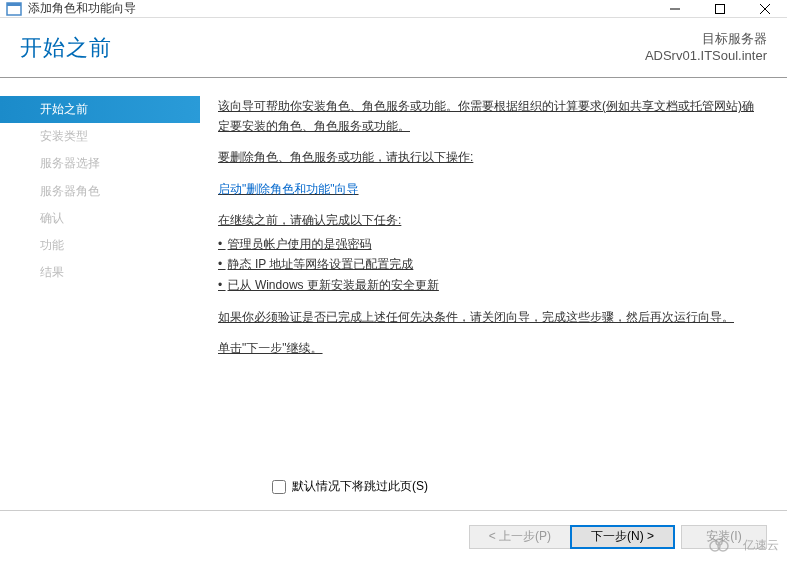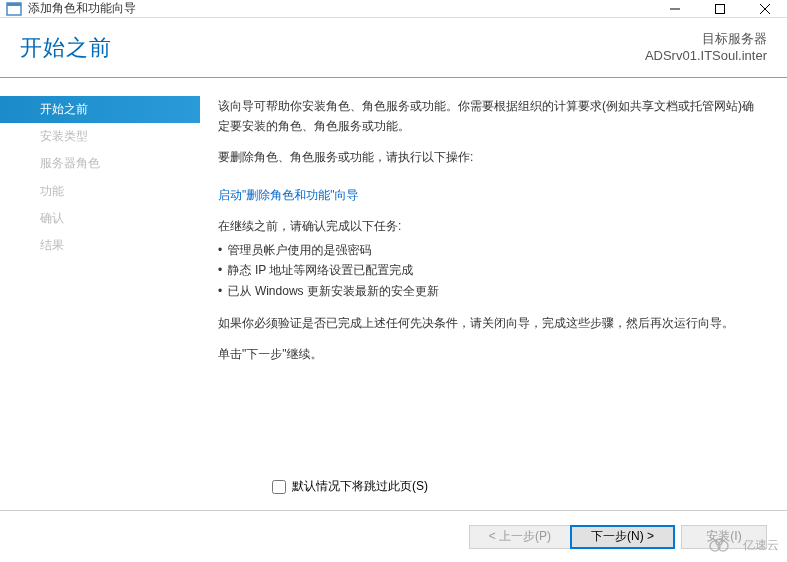--- a/index.html
+++ b/index.html
@@ -9,21 +9,21 @@
     .titlebar-title { flex: 1; font-size: 12px; color: #333; }
     .win-controls { display: flex; height: 100%; }
     .win-btn { width: 45px; display: flex; align-items: center; justify-content: center; cursor: pointer; }
     .header-band { height: 60px; background: #fff; border-bottom: 1px solid #999; display: flex; justify-content: space-between; align-items: center; padding: 0 20px; }
     .page-title { font-size: 22px; font-weight: 300; color: #006bb7; letter-spacing: 1px; }
     .target-box { text-align: right; font-size: 13px; color: #555; line-height: 1.3; }
     .body-area { display: flex; height: 415px; }
     .sidebar { width: 200px; padding-top: 18px; }
     .sidebar-item { padding: 4px 0 4px 40px; font-size: 12px; color: #bbb; cursor: default; line-height: 1.6; }
     .sidebar-item.active { background: linear-gradient(to right, #1b8bca, #2a9bd8); color: #fff; }
-    .content { flex: 1; padding: 18px 30px 0 18px; font-size: 12px; color: #333; line-height: 1.7; }
+    .content { flex: 1; padding: 18px 30px 0 18px; font-size: 12px; color: #333; line-height: 1.7; text-decoration: underline; }
     .content p { margin-bottom: 10px; }
     .content .link { color: #0066cc; cursor: pointer; }
     .content ul { list-style: none; margin: 4px 0 12px 0; }
     .content ul li::before { content: "• "; margin-right: 2px; }
     .skip-row { position: absolute; left: 244px; top: 478px; display: flex; align-items: center; font-size: 12px; padding-left: 28px; }
     .skip-row input { margin-right: 6px; width: 14px; height: 14px; }
     .footer { position: absolute; bottom: 0; left: 0; right: 0; height: 52px; border-top: 1px solid #ccc; display: flex; align-items: center; justify-content: flex-end; padding-right: 20px; gap: 6px; background: #fff; }
     .btn { min-width: 86px; height: 24px; font-size: 12px; background: #e1e1e1; border: 1px solid #adadad; cursor: pointer; padding: 0 19px; }
     .btn:disabled, .btn.disabled { color: #9a9a9a; background: #efefef; border-color: #d0d0d0; cursor: default; }
     .btn.primary { border: 2px solid #0078d7; }
@@ -68,29 +68,30 @@
   <div class="target-box">
     <div>目标服务器</div>
     <div>ADSrv01.ITSoul.inter</div>
   </div>
 </div>
 
 <div class="body-area">
   <div class="sidebar">
     <div class="sidebar-item active">开始之前</div>
     <div class="sidebar-item">安装类型</div>
+    <div class="sidebar-item">服务器选择</div>
     <div class="sidebar-item">服务器角色</div>
+    <div class="sidebar-item">确认</div>
     <div class="sidebar-item">功能</div>
-    <div class="sidebar-item">确认</div>
     <div class="sidebar-item">结果</div>
   </div>
 
   <div class="content">
     <p>该向导可帮助你安装角色、角色服务或功能。你需要根据组织的计算要求(例如共享文档或托管网站)确定要安装的角色、角色服务或功能。</p>
-    <p style="margin-bottom:18px">要删除角色、角色服务或功能，请执行以下操作:</p>
+    <p style="margin-bottom:12px">要删除角色、角色服务或功能，请执行以下操作:</p>
     <p><span class="link">启动"删除角色和功能"向导</span></p>
     <p style="margin-bottom:4px">在继续之前，请确认完成以下任务:</p>
     <ul>
       <li>管理员帐户使用的是强密码</li>
       <li>静态 IP 地址等网络设置已配置完成</li>
       <li>已从 Windows 更新安装最新的安全更新</li>
     </ul>
     <p>如果你必须验证是否已完成上述任何先决条件，请关闭向导，完成这些步骤，然后再次运行向导。</p>
     <p>单击"下一步"继续。</p>
   </div>

